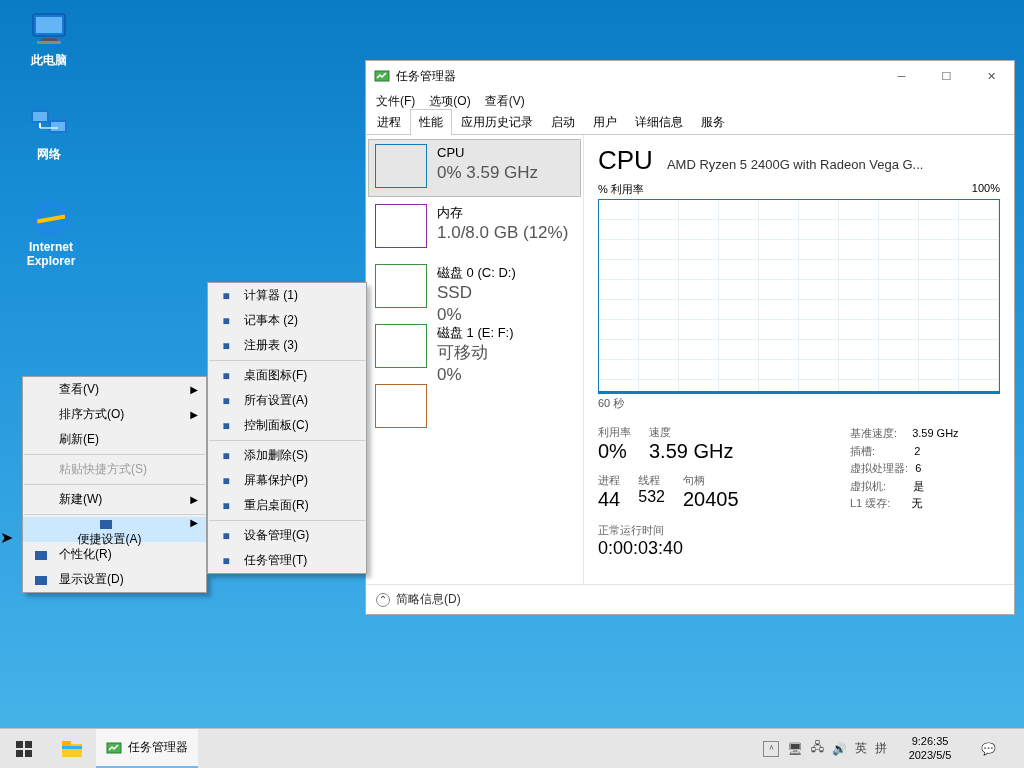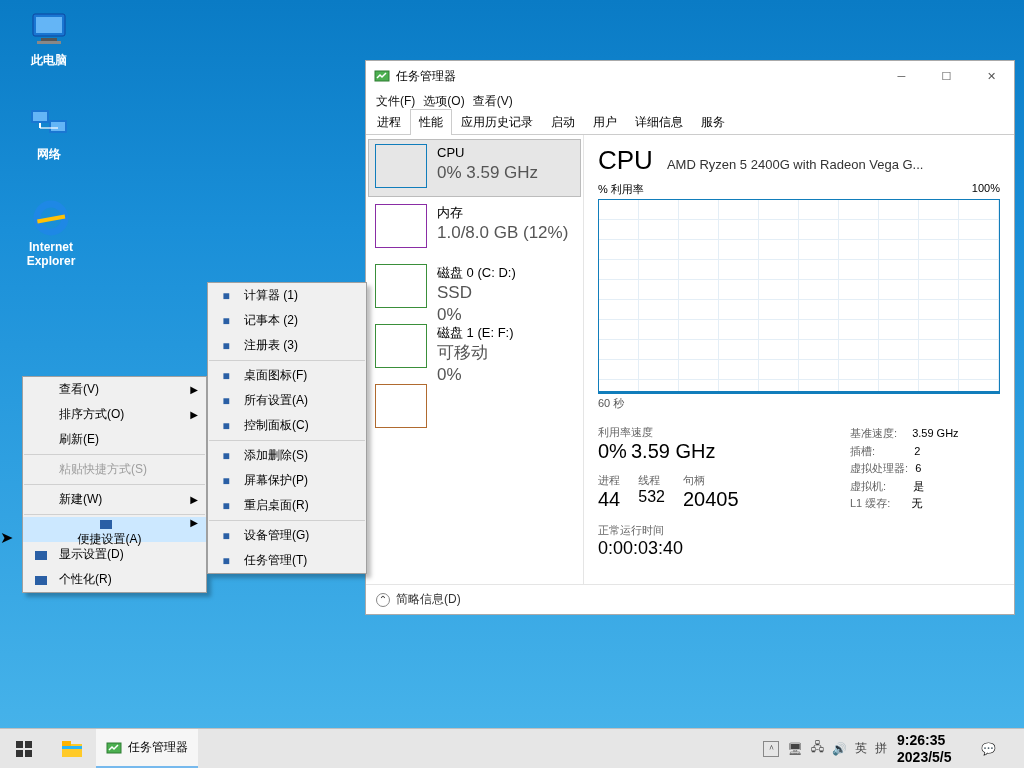--- a/index.html
+++ b/index.html
@@ -25,21 +25,21 @@
 .ctx-icon { width: 20px; height: 16px; margin-right: 8px; display: flex; align-items: center; justify-content: center; color: #2a5fa5; }
 .ctx-arrow { position: absolute; right: 8px; font-size: 10px; }
 
 
 .tm-window { position: absolute; top: 60px; left: 365px; width: 650px; height: 555px; background: #fff; border: 1px solid #aaa; display: flex; flex-direction: column; }
 .tm-title { height: 30px; display: flex; align-items: center; padding-left: 8px; font-size: 12px; }
 .tm-title-icon { width: 16px; height: 16px; margin-right: 6px; }
 .tm-title-text { flex: 1; }
 .tm-winbtns { display: flex; }
 .tm-winbtn { width: 45px; height: 30px; display: flex; align-items: center; justify-content: center; color: #555; font-size: 11px; }
-.tm-menubar { height: 20px; display: flex; align-items: flex-start; font-size: 12px; padding-left: 6px; color: #111; }
+.tm-menubar { height: 20px; display: flex; align-items: flex-start; font-size: 12px; padding-left: 6px; gap: 6px; color: #111; }
 .tm-menubar span { padding: 2px 4px; }
 .tm-tabs { height: 24px; display: flex; align-items: flex-end; border-bottom: 1px solid #ccc; font-size: 12px; padding-left: 2px; }
 .tm-tab { padding: 4px 8px 4px; border: 1px solid transparent; border-bottom: none; position: relative; top: 1px; }
 .tm-tab.sel { background: #fff; border-color: #ccc; }
 
 .tm-body { flex: 1; display: flex; }
 .tm-left { width: 218px; border-right: 1px solid #e5e5e5; padding: 4px 2px; overflow: hidden; }
 .tm-card { display: flex; height: 58px; border: 1px solid transparent; margin-bottom: 2px; padding: 4px 6px; gap: 10px; }
 .tm-card.sel { background: #e6e6e6; border-color: #bcbcbc; }
 .tm-thumb { width: 52px; height: 44px; border: 1px solid; }
@@ -64,21 +64,21 @@
 .tm-footer .chev { font-size: 10px; border: 1px solid #888; border-radius: 50%; width: 14px; height: 14px; display: flex; align-items: center; justify-content: center; }
 
 
 .taskbar { position: absolute; bottom: 0; left: 0; right: 0; height: 40px; background: #e6e6e6; border-top: 1px solid #bfbfbf; display: flex; align-items: stretch; font-size: 12px; }
 .tb-btn { width: 48px; display: flex; align-items: center; justify-content: center; }
 .tb-btn.start { color: #000; }
 .tb-task { display: flex; align-items: center; padding: 0 10px; gap: 6px; }
 .tb-task.active { background: #f6f6f6; border-bottom: 2px solid #76b9ed; }
 .tb-right { margin-left: auto; display: flex; align-items: center; gap: 10px; padding-right: 4px; }
 .tb-tray { display: flex; align-items: center; gap: 8px; color: #444; }
-.tb-clock { text-align: left; font-size: 14px; line-height: 1.2; width: 66px; font-weight: bold; }
+.tb-clock { text-align: center; font-size: 11px; line-height: 1.2; width: 66px; }
 .tb-showdesk { width: 6px; border-left: 1px solid #bbb; }
 
 
 .cursor { position: absolute; top: 528px; left: 0px; font-size: 16px; color: #000; }
 
 svg { display: block; }
 </style>
 </head>
 <body>
 
@@ -196,21 +196,21 @@
           <span>% 利用率</span>
           <span>100%</span>
         </div>
         <div class="tm-chart">
           <div class="tm-chart-line"></div>
         </div>
         <div class="tm-chart-axis">60 秒</div>
 
         <div style="display:flex; gap:20px; margin-top:14px;">
           <div style="flex:1">
-            <div style="display:flex; ">
+            <div style="display:flex; gap:18px;">
               <div>
                 <div class="tm-kvs">利用率</div>
                 <div style="font-size:20px">0%</div>
               </div>
               <div>
                 <div class="tm-kvs">速度</div>
                 <div style="font-size:20px">3.59 GHz</div>
               </div>
             </div>
             <div style="display:flex; gap:18px; margin-top:10px;">
@@ -282,29 +282,29 @@
         </span>
         <span>便捷设置(A)</span>
         <span class="ctx-arrow">▶</span>
       </div>
       <div class="ctx-row">
         <span class="ctx-icon">
           <svg width="14" height="14" viewBox="0 0 14 14">
             <rect x="1" y="3" width="12" height="9" fill="#2a5fa5"></rect>
           </svg>
         </span>
-        <span>显示设置(D)</span>
+        <span>个性化(R)</span>
       </div>
       <div class="ctx-row">
         <span class="ctx-icon">
           <svg width="14" height="14" viewBox="0 0 14 14">
             <rect x="1" y="3" width="12" height="9" fill="#2a5fa5"></rect>
           </svg>
         </span>
-        <span>个性化(R)</span>
+        <span>显示设置(D)</span>
       </div>
     </div>
 
   <div class="ctx-menu ctx-2" id="ctx2">
       <div class="ctx-row">
         <span class="ctx-icon">■</span>
         <span>计算器  (1)</span>
       </div>
       <div class="ctx-row">
         <span class="ctx-icon">■</span>

